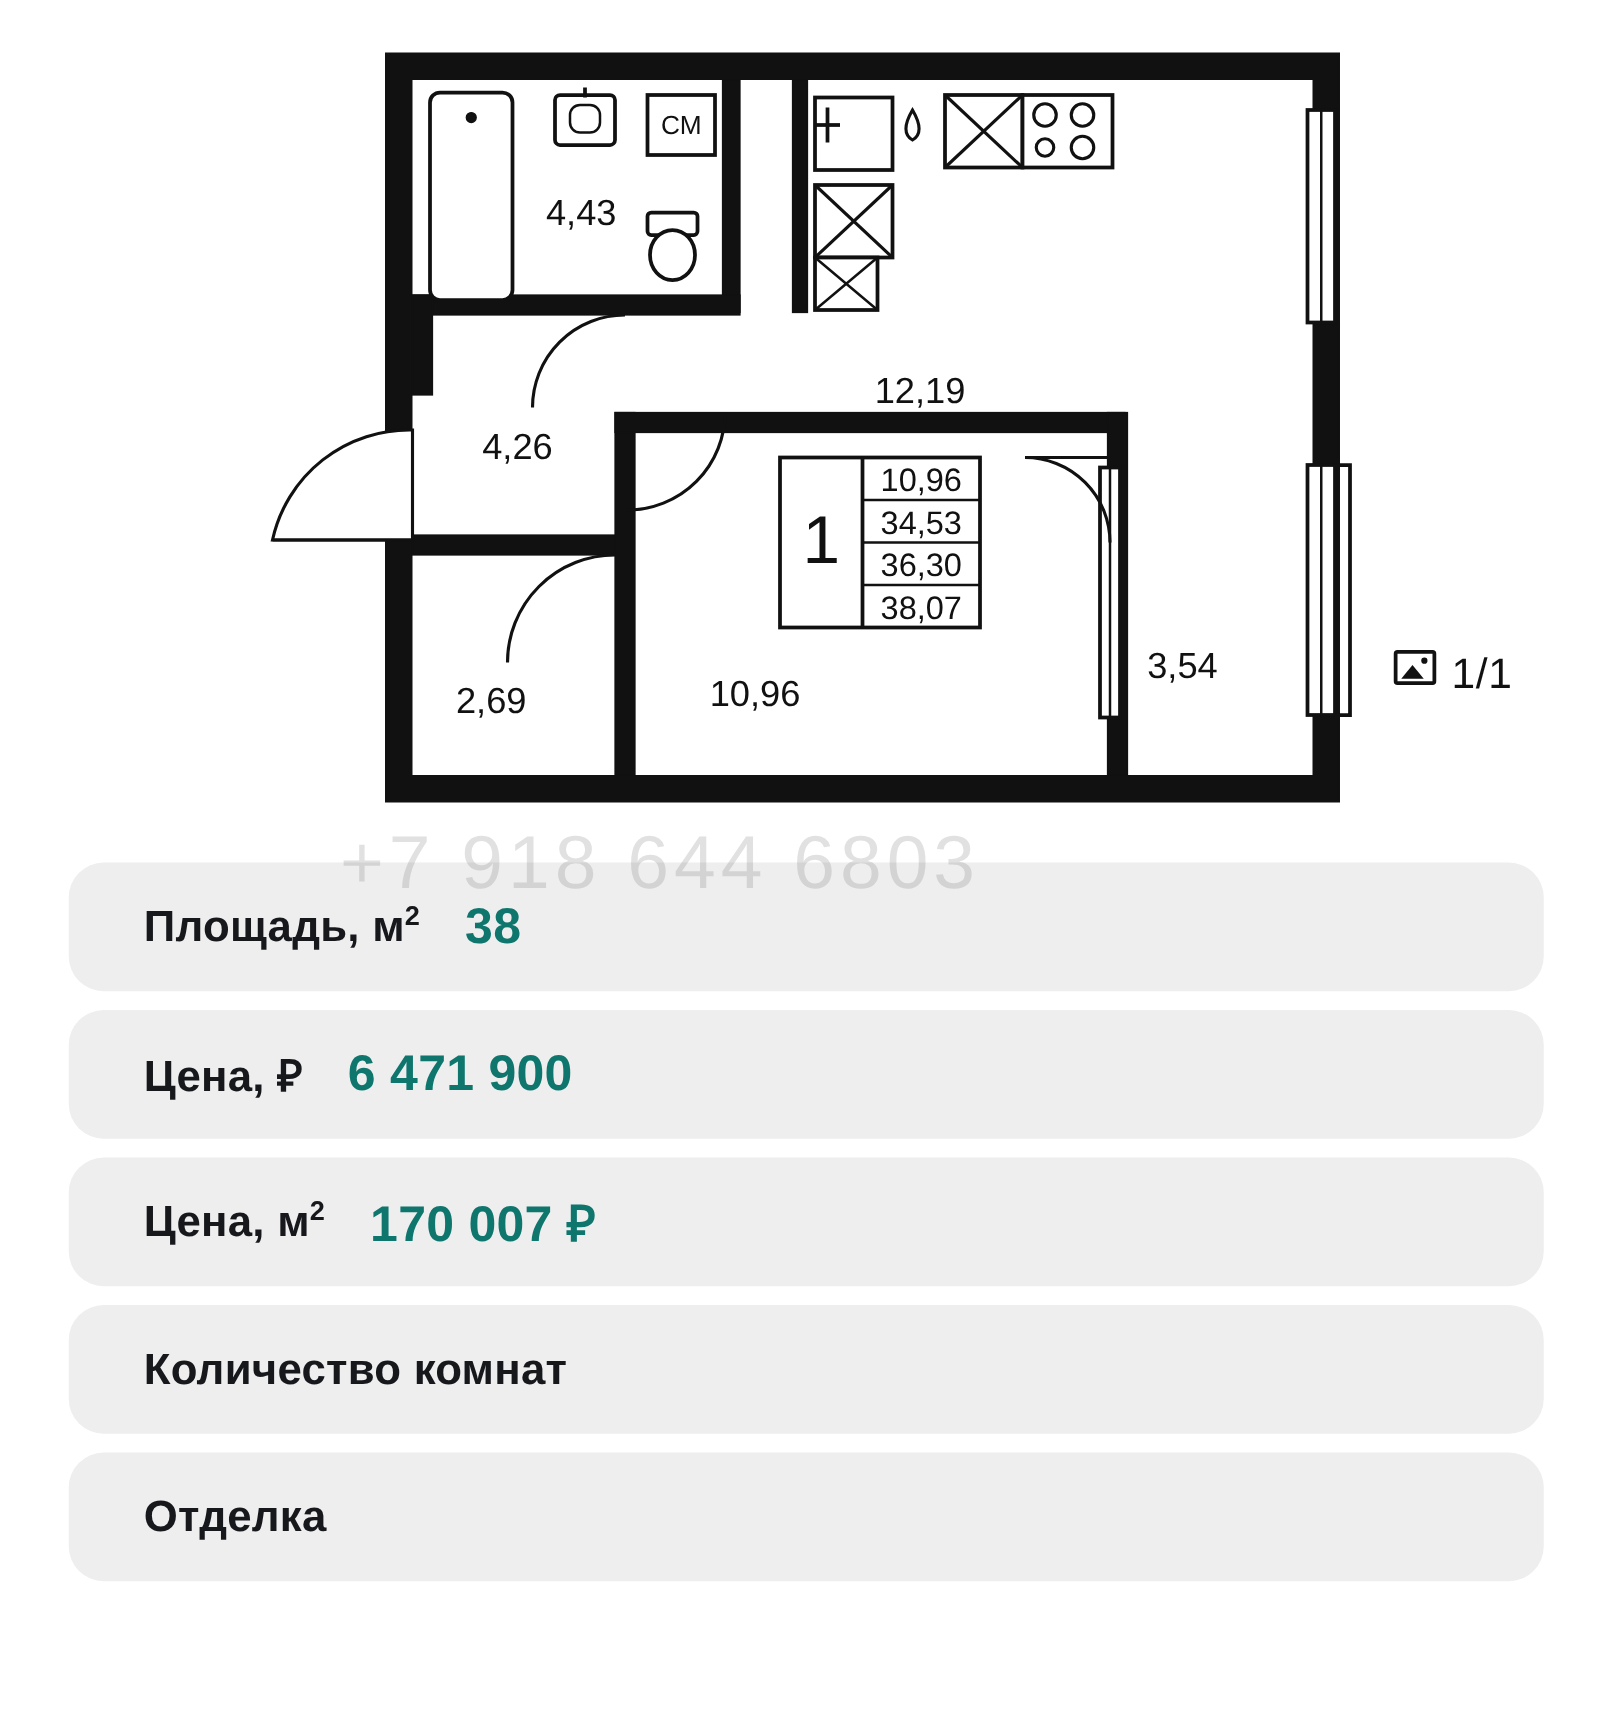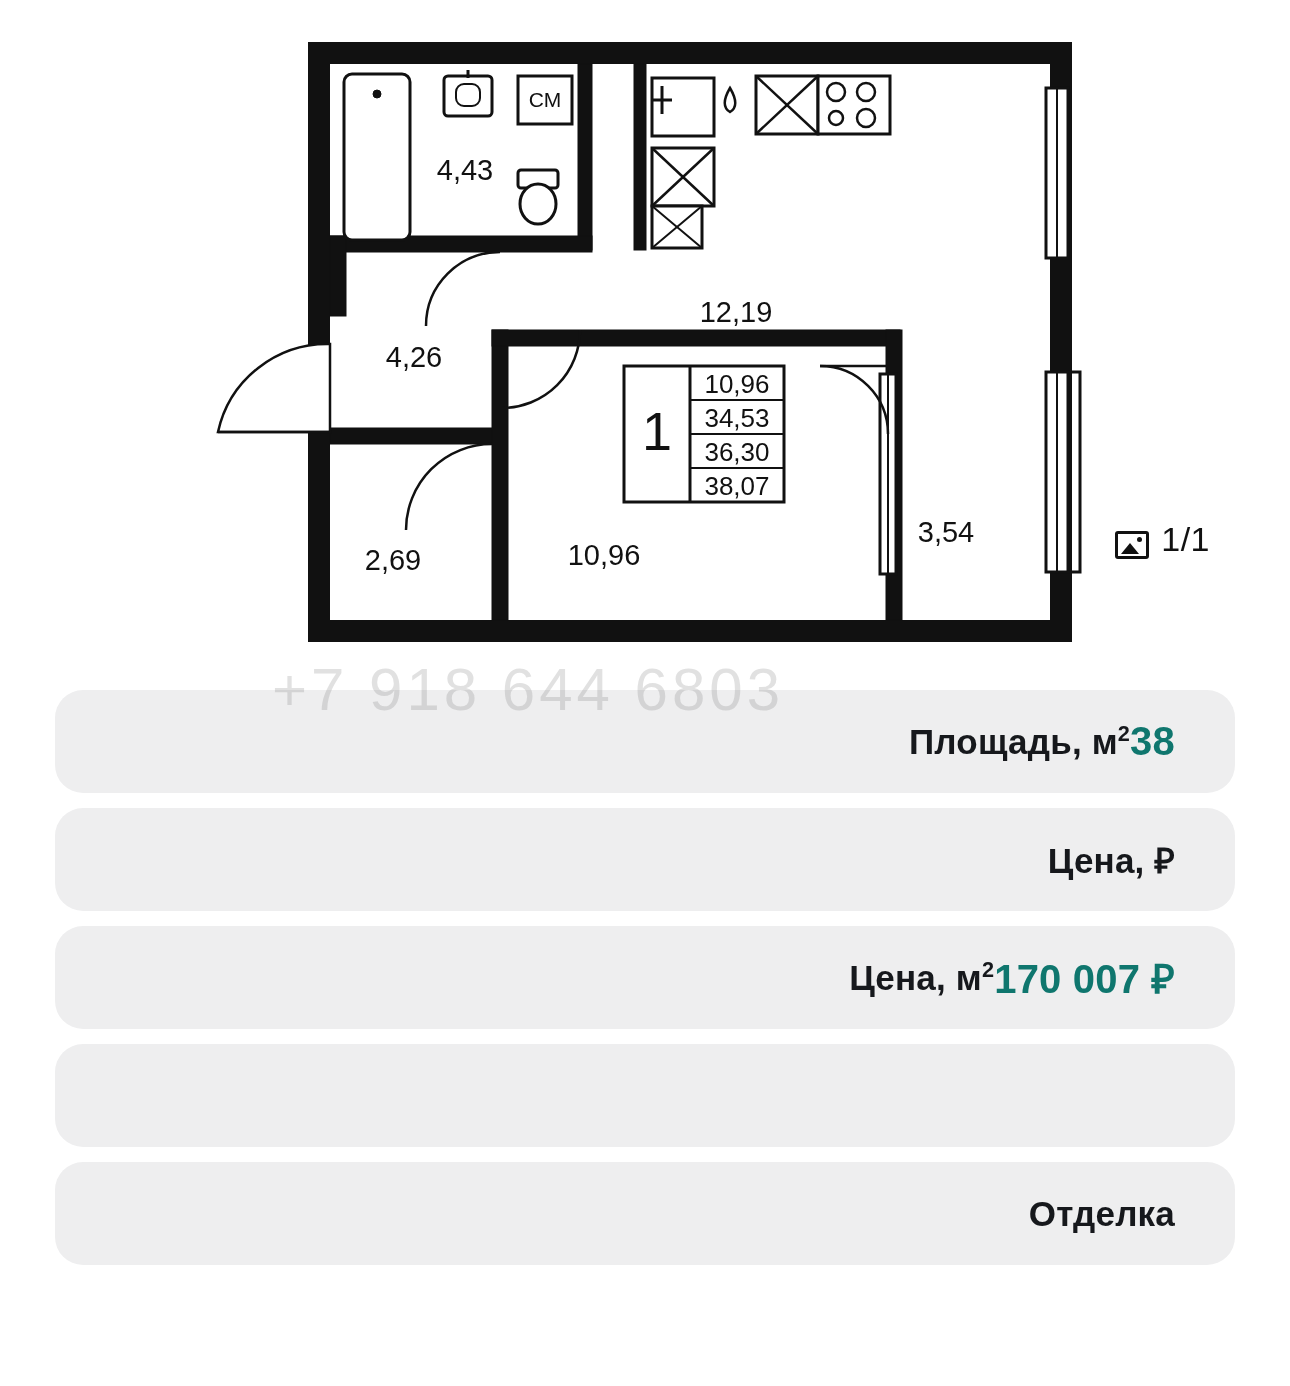--- a/index.html
+++ b/index.html
@@ -31,21 +31,21 @@
     position: absolute;
     left: 0;
     top: 0;
   }
 
   .badge-counter {
     position: absolute;
     right: 80px;
     top: 520px;
     display: flex;
-    align-items: flex-end;
+    align-items: flex-start;
     gap: 12px;
     font-size: 34px;
     color: #111;
     letter-spacing: 0.5px;
   }
   .badge-counter .icon-photo {
     width: 34px;
     height: 28px;
     border: 3px solid #111;
     border-radius: 3px;
@@ -100,23 +100,24 @@
     padding: 0 55px;
     box-sizing: border-box;
   }
   .spec-row {
     background: #eeeeef;
     border-radius: 28px;
     height: 103px;
     margin-bottom: 15px;
     display: flex;
     align-items: center;
-    justify-content: flex-end;
+    justify-content: flex-start;
     padding: 0 60px;
     box-sizing: border-box;
+    gap: 36px;
   }
   .spec-label {
     font-size: 35px;
     font-weight: 700;
     color: #16181c;
     letter-spacing: 0.2px;
   }
   .spec-value {
     font-size: 40px;
     font-weight: 700;
@@ -242,28 +243,30 @@
 
   <div class="spec-list">
 
     <div class="spec-row">
       <div class="spec-label">Площадь, м<sup class="sup">2</sup></div>
       <div class="spec-value">38</div>
     </div>
 
     <div class="spec-row">
       <div class="spec-label">Цена, ₽</div>
+      <div class="spec-value">6 471 900</div>
     </div>
 
     <div class="spec-row">
       <div class="spec-label">Цена, м<sup class="sup">2</sup></div>
       <div class="spec-value">170 007 ₽</div>
     </div>
 
     <div class="spec-row">
+      <div class="spec-label">Количество комнат</div>
     </div>
 
     <div class="spec-row">
       <div class="spec-label">Отделка</div>
     </div>
 
   </div>
 </div>
 
 </body></html>

